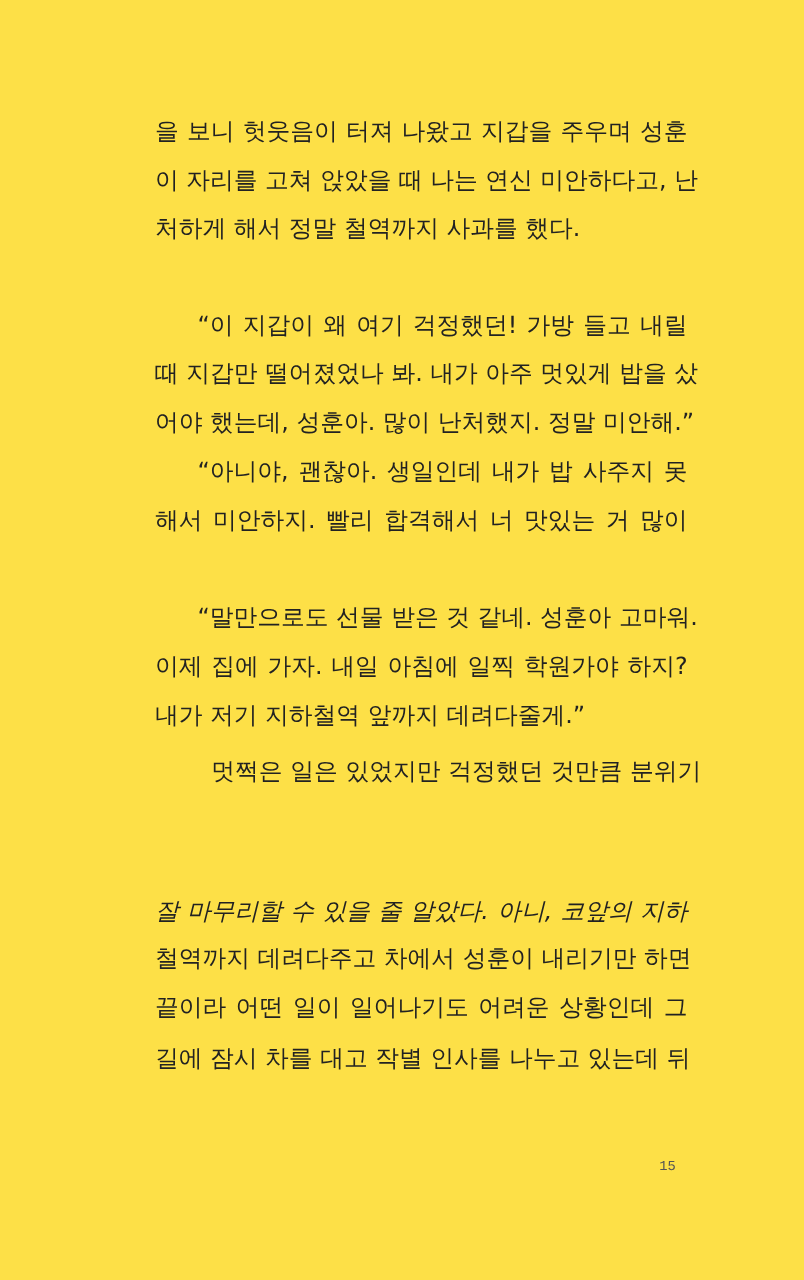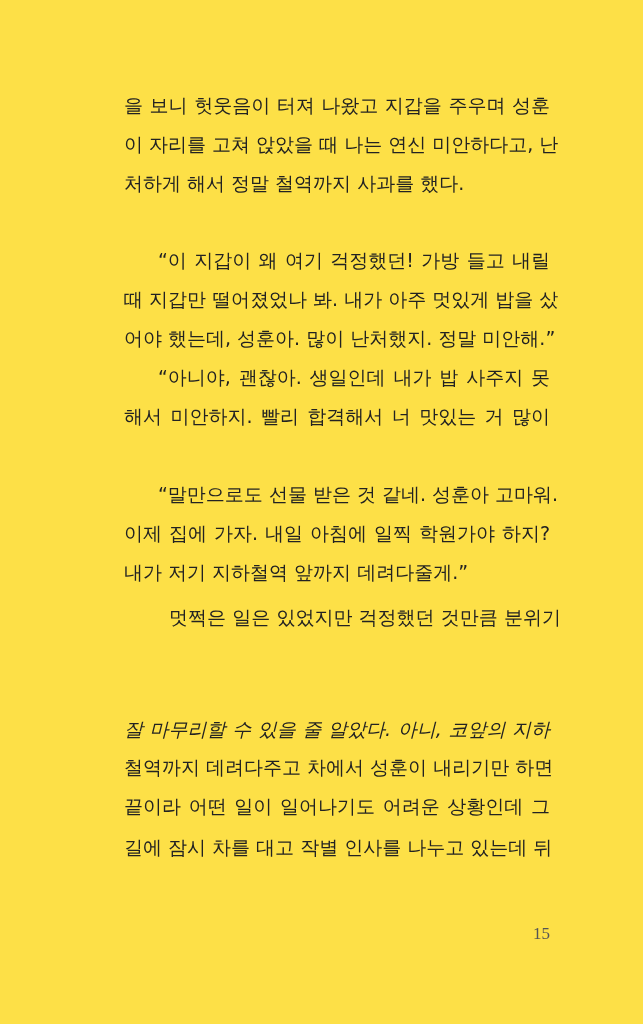--- a/index.html
+++ b/index.html
@@ -39,25 +39,25 @@
       width: 392px;
     }
     .line.last {
       text-align-last: left;
     }
     .page-number {
       position: absolute;
       left: 518px;
       top: 924px;
       width: 32px;
-      font-family: Liberation Serif, serif;
-      font-size: 17px;
+      font-family: Liberation Mono, monospace;
+      font-size: 11px;
       line-height: 20px;
       color: #555555;
-      text-align: right;
+      text-align: center;
     }
   </style>
 </head>
 <body>
 
 <div class="page">
 
   <div class="line" style="top:90px;">을 보니 헛웃음이 터져 나왔고 지갑을 주우며 성훈</div>
   <div class="line" style="top:129px;">이 자리를 고쳐 앉았을 때 나는 연신 미안하다고, 난</div>
   <div class="line last" style="top:168px;">처하게 해서 정말 철역까지 사과를 했다.</div>

